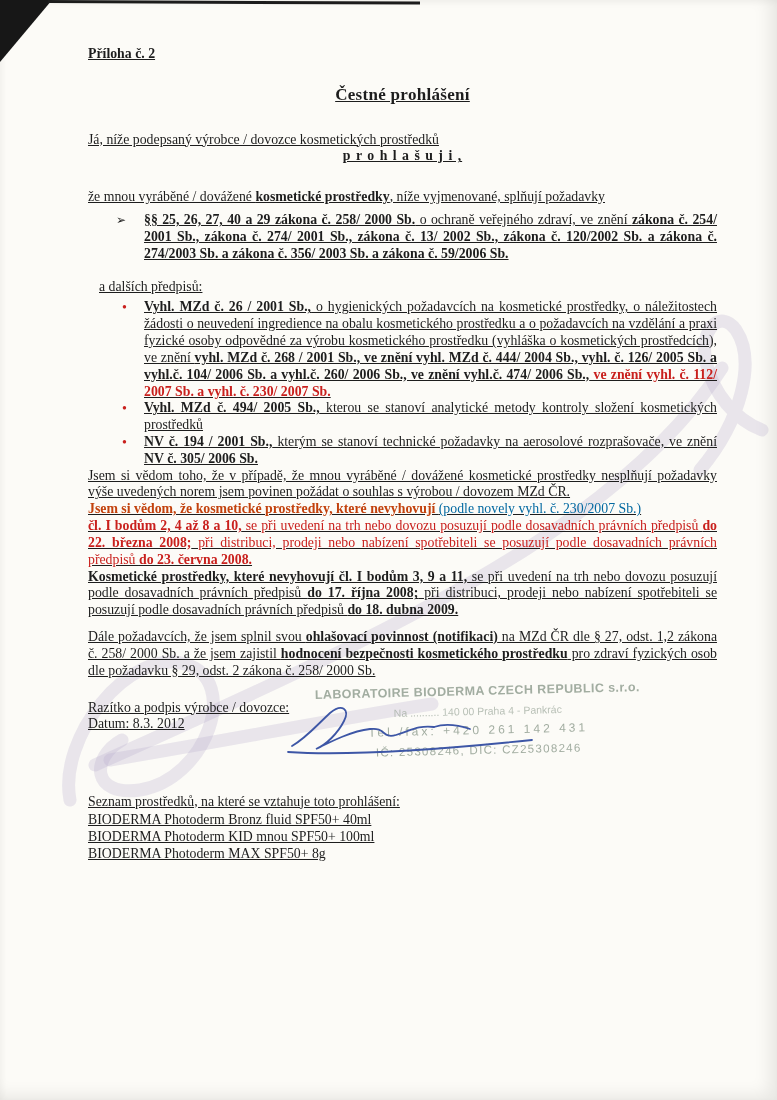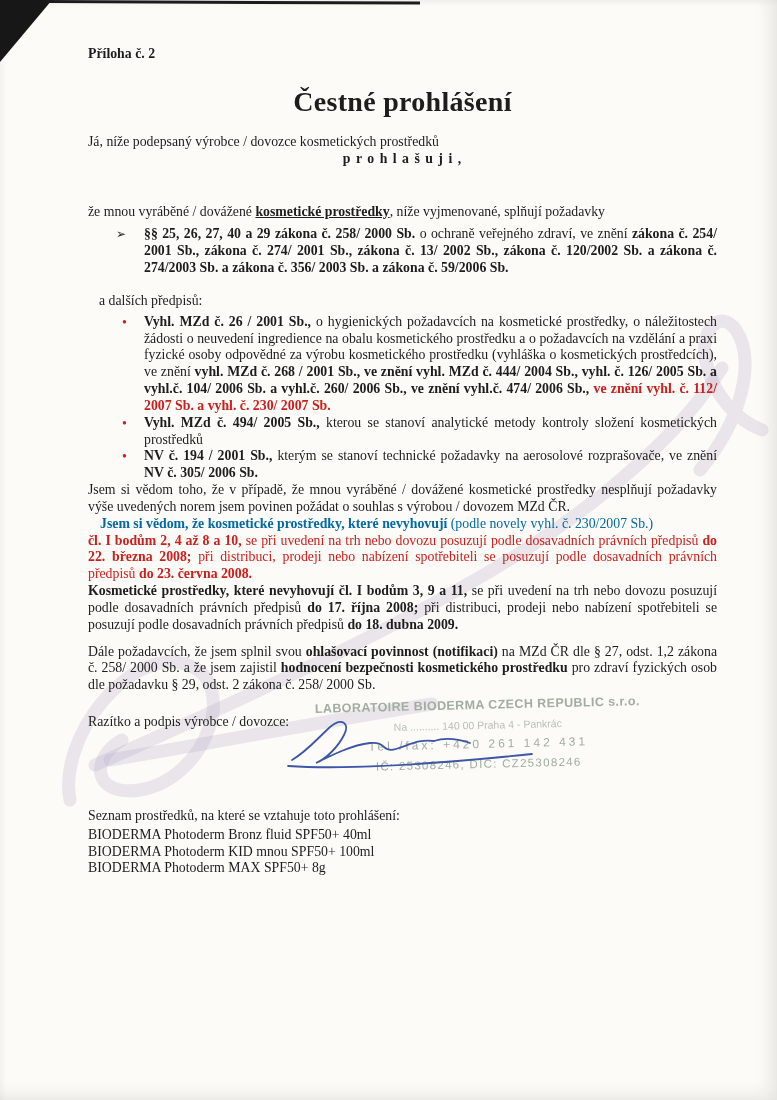--- a/index.html
+++ b/index.html
@@ -3,38 +3,39 @@
 <meta charset="utf-8">
 <style>
   * { margin:0; padding:0; box-sizing:border-box; }
   html,body { background:#e9e9e7; }
   .page {
     width:777px; height:1100px; position:relative; margin:0 auto;
     background:#fcfbf7; overflow:hidden;
     font-family:"Liberation Serif", serif;
     font-size:13.8px; line-height:1.22; color:#1d1d1d;
     box-shadow: inset -8px -5px 16px rgba(0,0,0,.08), inset 2px 2px 6px rgba(0,0,0,.04);
+    text-decoration: underline;
   }
   .watermark { position:absolute; left:0; top:0; z-index:1; pointer-events:none; }
   .corner-artifact {
     position:absolute; left:0; top:0; width:52px; height:62px; z-index:5;
     background:#171717; clip-path:polygon(0 0, 100% 0, 0 100%);
   }
   .top-line-artifact {
     position:absolute; left:48px; top:0; width:372px; height:3px; z-index:5;
     background:#1c1c1c; transform:rotate(.25deg); transform-origin:left top;
   }
   .content { position:relative; z-index:2; padding:46px 60px 0 88px; }
   .b { font-weight:bold; }
   .u { text-decoration:underline; }
   .just { text-align:justify; }
   .attachment { font-weight:bold; }
-  .title { text-align:center; font-size:28px; font-weight:bold; letter-spacing:.3px; margin:22px 0 15px; }
+  .title { text-align:center; font-size:17px; font-weight:bold; letter-spacing:.3px; margin:22px 0 26px; }
   .intro { text-align:left; }
-  .declare { text-align:center; font-weight:bold; letter-spacing:1px; margin-bottom:36px; }
+  .declare { text-align:center; font-weight:bold; letter-spacing:1px; margin-bottom:24px; }
   .para { margin:0; }
   .p1 { margin-bottom:6px; }
   .law-item { position:relative; padding-left:56px; margin-bottom:16px; }
   .law-item .marker { position:absolute; left:28px; top:1px; font-size:12px; }
   .regs-label { margin-bottom:4px;margin-left:11px; }
   .reg-item { position:relative; padding-left:56px; }
   .reg-item .marker { position:absolute; left:34px; top:0; color:#c9201d; font-size:14px; }
   .notif { margin-top:10px; }
   .sig-block { position:relative; height:88px; margin-top:20px; }
   .stamp {
@@ -94,28 +95,29 @@
       <span class="marker">•</span>
       <span><span class="b">Vyhl. MZd č. 494/ 2005 Sb.,</span><span> kterou se stanoví analytické metody kontroly složení kosmetických prostředků</span></span>
     </div>
     <div class="reg-item just">
       <span class="marker">•</span>
       <span><span class="b">NV č. 194 / 2001 Sb.,</span><span> kterým se stanoví technické požadavky na aerosolové rozprašovače, ve znění </span><span class="b">NV č. 305/ 2006 Sb.</span></span>
     </div>
 
     <p class="para just"><span>Jsem si vědom toho, že v případě, že mnou vyráběné / dovážené kosmetické prostředky nesplňují požadavky výše uvedených norem jsem povinen požádat o souhlas s výrobou / dovozem MZd ČR.</span></p>
 
-    <p class="para just"><span class="b" style="color: #0369a1; margin-left: 12px;">Jsem si vědom, že  kosmetické prostředky, které nevyhovují </span><span style="color: #0369a1;">(podle novely vyhl. č. 230/2007 Sb.)</span></p>
+    <p class="para just"><span class="b" style="color: #c2410c;">Jsem si vědom, že  kosmetické prostředky, které nevyhovují </span><span style="color: #0369a1;">(podle novely vyhl. č. 230/2007 Sb.)</span></p>
     <p class="para just"><span class="b" style="color: rgb(201, 32, 29);">čl. I bodům 2, 4 až 8 a 10,</span><span style="color: rgb(201, 32, 29);"> se při uvedení na trh nebo dovozu posuzují podle dosavadních právních předpisů </span><span class="b" style="color: rgb(201, 32, 29);">do 22. března 2008;</span><span style="color: rgb(201, 32, 29);"> při distribuci, prodeji nebo nabízení spotřebiteli se posuzují podle dosavadních právních předpisů </span><span class="b" style="color: rgb(201, 32, 29);">do 23. června 2008.</span></p>
     <p class="para just"><span class="b">Kosmetické prostředky, které nevyhovují čl. I bodům 3, 9 a 11,</span><span> se při uvedení na trh nebo dovozu posuzují podle dosavadních právních předpisů </span><span class="b">do 17. října 2008;</span><span> při distribuci, prodeji nebo nabízení spotřebiteli se posuzují podle dosavadních právních předpisů </span><span class="b">do 18. dubna 2009.</span></p>
 
     <p class="para just notif"><span>Dále požadavcích, že jsem splnil svou </span><span class="b">ohlašovací povinnost  (notifikaci)</span><span> na MZd ČR dle § 27, odst. 1,2 zákona č. 258/ 2000 Sb. a že jsem zajistil </span><span class="b">hodnocení bezpečnosti kosmetického prostředku</span><span> pro zdraví fyzických osob dle požadavku § 29, odst. 2 zákona č. 258/ 2000 Sb.</span></p>
 
     <div class="sig-block">
       <div>Razítko a podpis výrobce / dovozce:</div>
+      <div>Datum: 8.3. 2012</div>
 
       <div class="stamp">
         <div class="s1">LABORATOIRE BIODERMA CZECH REPUBLIC s.r.o.</div>
         <div class="s2">Na .......... 140 00 Praha 4 - Pankrác</div>
         <div class="s3">Tel./fax: +420 261 142 431</div>
         <div class="s4">IČ: 25308246, DIČ: CZ25308246</div>
       </div>
 
       <svg class="signature" width="256" height="66" viewBox="0 0 256 66">
         <g fill="none" stroke="#3d56a6" stroke-width="1.8" stroke-linecap="round">

